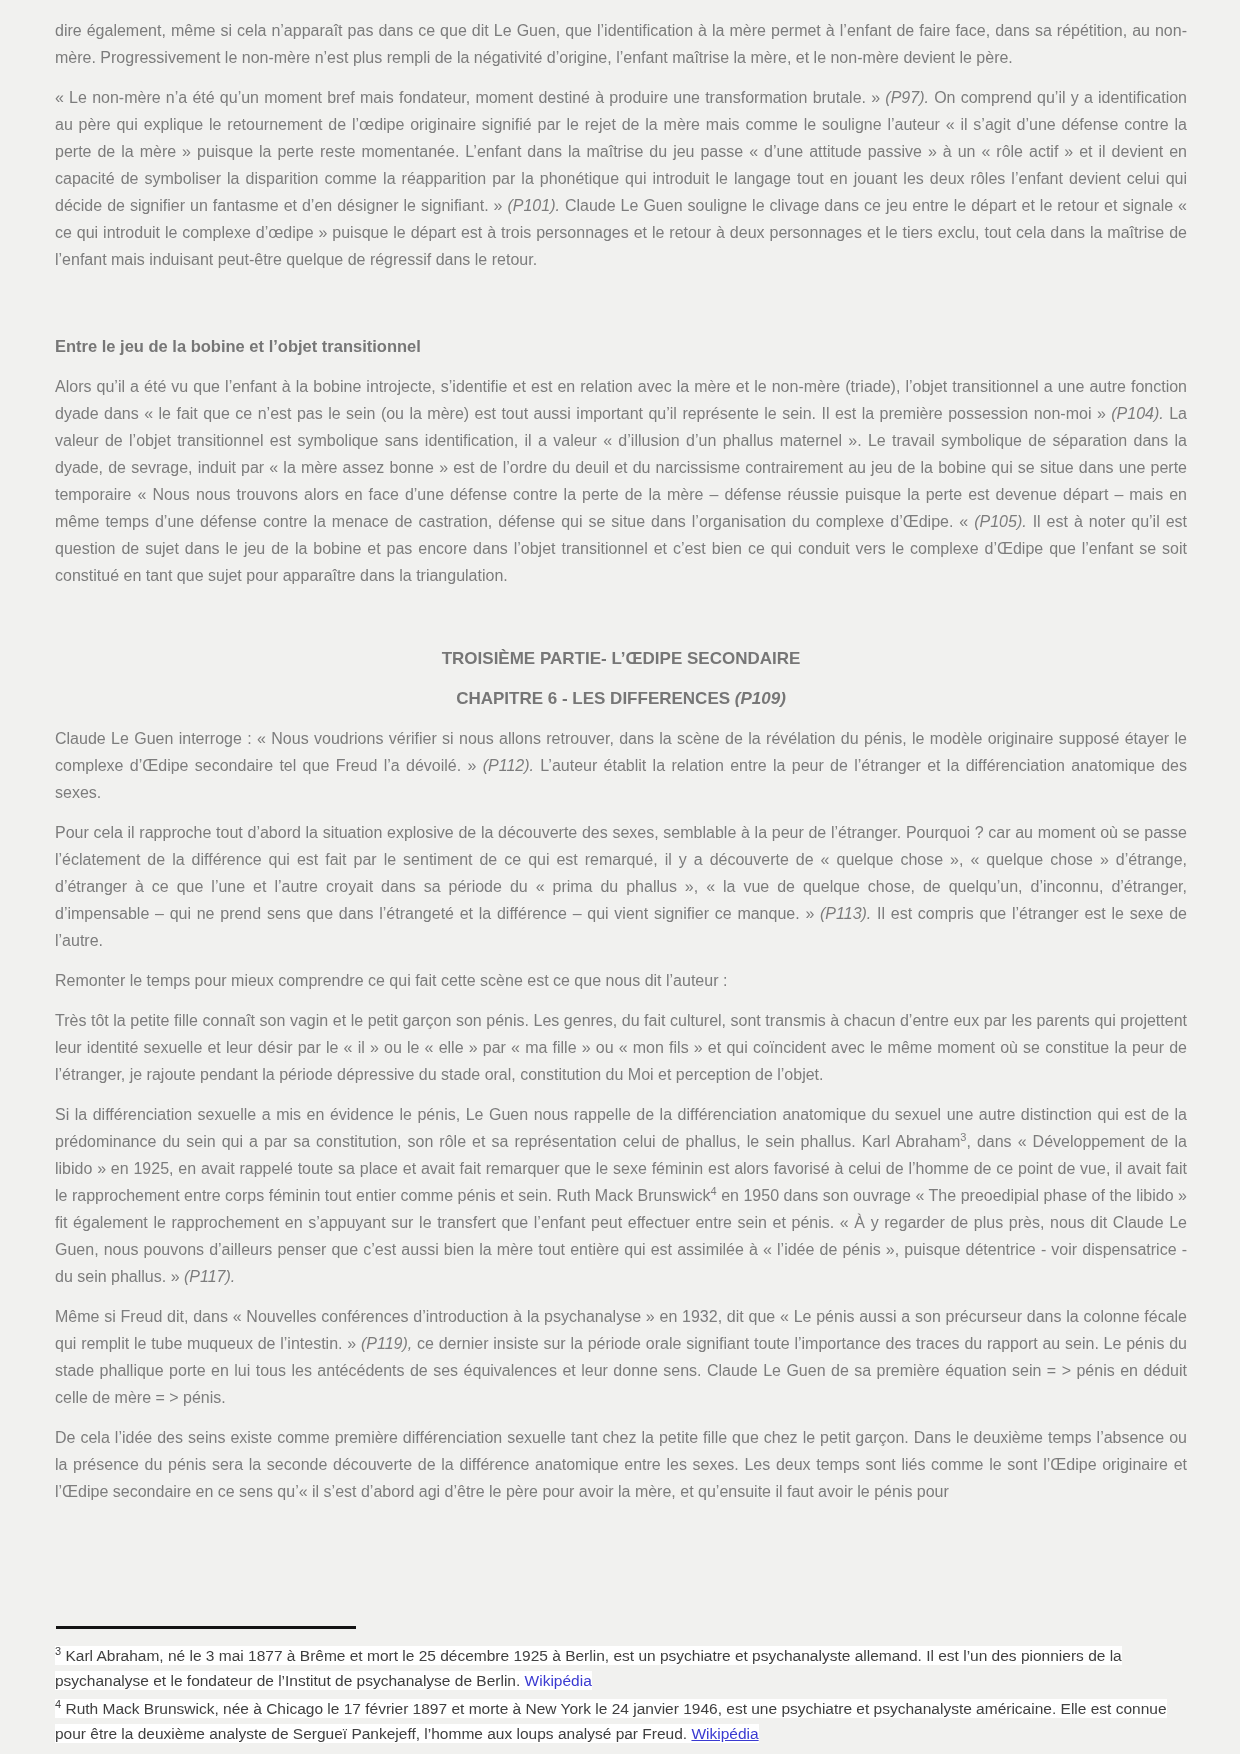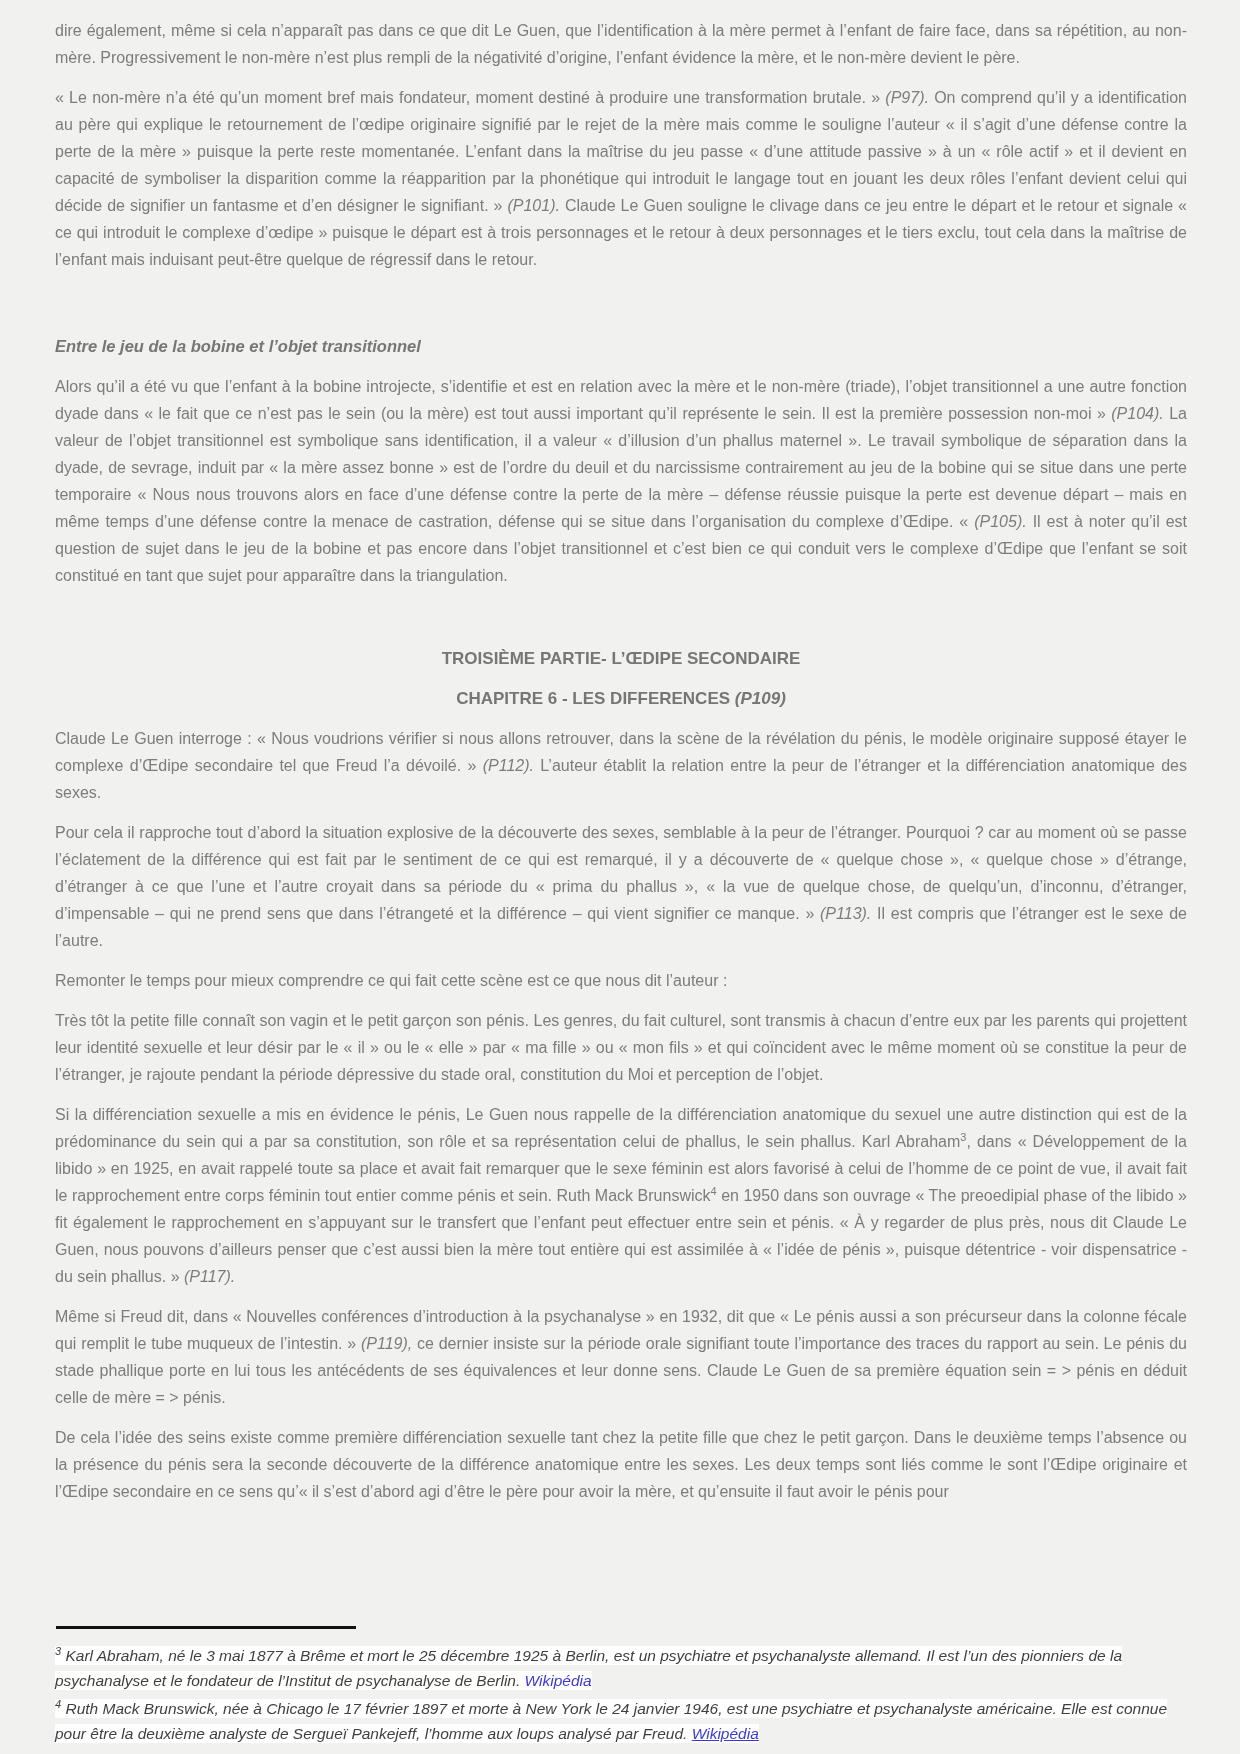--- a/index.html
+++ b/index.html
@@ -20,21 +20,20 @@
     top: 17px;
     width: 1132px;
     color: #7c7c7c;
     font-size: 16px;
     line-height: 27px;
     text-align: justify;
   }
   .block { margin: 0 0 13px 0; }
   p.p { margin: 0 0 13px 0; }
   .h-italic {
-    font-style: italic;
     font-weight: bold;
     font-size: 16.5px;
     color: #767676;
     margin: 60px 0 13px 0;
     text-align: left;
   }
   .h-italic.small-gap { margin-top: 52px; }
   .h-caps {
     font-weight: bold;
     font-size: 17px;
@@ -58,36 +57,35 @@
   }
   .fn-sep {
     width: 300px;
     border-top: 3px solid #141414;
     margin: 0 0 14px 1px;
   }
   p.footnote {
     margin: 0 0 3px 0;
     font-size: 15.5px;
     line-height: 25px;
-    font-style: italic;
     color: #3f3f3f;
     text-align: left;
   }
   .fn-highlight {
     background: #ffffff;
     padding: 1px 0;
   }
   a.link { text-decoration: none; cursor: pointer; }
   a.link.underline { text-decoration: underline; }
 </style>
 </head>
 <body style="background: rgb(241, 241, 239);">
 
 <div class="content" style="color: rgb(124, 124, 124);">
-    <p class="block p"><span>dire également, même si cela n’apparaît pas dans ce que dit Le Guen, que l’identification à la mère permet à l’enfant de faire face, dans sa répétition, au non-mère. Progressivement le non-mère n’est plus rempli de la négativité d’origine, l’enfant évidence la mère, et le non-mère devient le père.</span></p>
+    <p class="block p"><span>dire également, même si cela n’apparaît pas dans ce que dit Le Guen, que l’identification à la mère permet à l’enfant de faire face, dans sa répétition, au non-mère. Progressivement le non-mère n’est plus rempli de la négativité d’origine, l’enfant maîtrise la mère, et le non-mère devient le père.</span></p>
     <p class="block p"><span>« Le non-mère n’a été qu’un moment bref mais fondateur, moment destiné à produire une transformation brutale. » </span><span class="it">(P97).</span><span> On comprend qu’il y a identification au père qui explique le retournement de l’œdipe originaire signifié par le rejet de la mère mais comme le souligne l’auteur « il s’agit d’une défense contre la perte de la mère » puisque la perte reste momentanée. L’enfant dans la maîtrise du jeu passe « d’une attitude passive » à un « rôle actif » et il devient en capacité de symboliser la disparition comme la réapparition par la phonétique qui introduit le langage tout en jouant les deux rôles l’enfant devient celui qui décide de signifier un fantasme et d’en désigner le signifiant. » </span><span class="it">(P101).</span><span> Claude Le Guen souligne le clivage dans ce jeu entre le départ et le retour et signale « ce qui introduit le complexe d’œdipe » puisque le départ est à trois personnages et le retour à deux personnages et le tiers exclu, tout cela dans la maîtrise de l’enfant mais induisant peut-être quelque de régressif dans le retour.</span></p>
     <h2 class="block h-italic" style="color: rgb(118, 118, 118);"><span>Entre le jeu de la bobine et l’objet transitionnel</span></h2>
     <p class="block p"><span>Alors qu’il a été vu que l’enfant à la bobine introjecte, s’identifie et est en relation avec la mère et le non-mère (triade), l’objet transitionnel a une autre fonction dyade dans « le fait que ce n’est pas le sein (ou la mère) est tout aussi important qu’il représente le sein. Il est la première possession non-moi » </span><span class="it">(P104).</span><span> La valeur de l’objet transitionnel est symbolique sans identification, il a valeur « d’illusion d’un phallus maternel ». Le travail symbolique de séparation dans la dyade, de sevrage, induit par « la mère assez bonne » est de l’ordre du deuil et du narcissisme contrairement au jeu de la bobine qui se situe dans une perte temporaire « Nous nous trouvons alors en face d’une défense contre la perte de la mère – défense réussie puisque la perte est devenue départ – mais en même temps d’une défense contre la menace de castration, défense qui se situe dans l’organisation du complexe d’Œdipe. « </span><span class="it">(P105).</span><span> Il est à noter qu’il est question de sujet dans le jeu de la bobine et pas encore dans l’objet transitionnel et c’est bien ce qui conduit vers le complexe d’Œdipe que l’enfant se soit constitué en tant que sujet pour apparaître dans la triangulation.</span></p>
     <h2 class="block h-caps" style="color: rgb(118, 118, 118);"><span>TROISIÈME PARTIE- L’ŒDIPE SECONDAIRE</span></h2>
     <h2 class="block h-caps" style="color: rgb(118, 118, 118);"><span>CHAPITRE 6 - LES DIFFERENCES </span><span class="bi">(P109)</span></h2>
     <p class="block p"><span>Claude Le Guen interroge : « Nous voudrions vérifier si nous allons retrouver, dans la scène de la révélation du pénis, le modèle originaire supposé étayer le complexe d’Œdipe secondaire tel que Freud l’a dévoilé. » </span><span class="it">(P112).</span><span> L’auteur établit la relation entre la peur de l’étranger et la différenciation anatomique des sexes.</span></p>
     <p class="block p"><span>Pour cela il rapproche tout d’abord la situation explosive de la découverte des sexes, semblable à la peur de l’étranger. Pourquoi ? car au moment où se passe l’éclatement de la différence qui est fait par le sentiment de ce qui est remarqué, il y a découverte de « quelque chose », « quelque chose » d’étrange, d’étranger à ce que l’une et l’autre croyait dans sa période du « prima du phallus », « la vue de quelque chose, de quelqu’un, d’inconnu, d’étranger, d’impensable – qui ne prend sens que dans l’étrangeté et la différence – qui vient signifier ce manque. » </span><span class="it">(P113).</span><span> Il est compris que l’étranger est le sexe de l’autre.</span></p>
     <p class="block p"><span>Remonter le temps pour mieux comprendre ce qui fait cette scène est ce que nous dit l’auteur :</span></p>
     <p class="block p"><span>Très tôt la petite fille connaît son vagin et le petit garçon son pénis. Les genres, du fait culturel, sont transmis à chacun d’entre eux par les parents qui projettent leur identité sexuelle et leur désir par le « il » ou le « elle » par « ma fille » ou « mon fils » et qui coïncident avec le même moment où se constitue la peur de l’étranger, je rajoute pendant la période dépressive du stade oral, constitution du Moi et perception de l’objet.</span></p>
     <p class="block p"><span>Si la différenciation sexuelle a mis en évidence le pénis, Le Guen nous rappelle de la différenciation anatomique du sexuel une autre distinction qui est de la prédominance du sein qui a par sa constitution, son rôle et sa représentation celui de phallus, le sein phallus. Karl Abraham</span><sup class="s">3</sup><span>, dans « Développement de la libido » en 1925, en avait rappelé toute sa place et avait fait remarquer que le sexe féminin est alors favorisé à celui de l’homme de ce point de vue, il avait fait le rapprochement entre corps féminin tout entier comme pénis et sein. Ruth Mack Brunswick</span><sup class="s">4</sup><span> en 1950 dans son ouvrage « The preoedipial phase of the libido » fit également le rapprochement en s’appuyant sur le transfert que l’enfant peut effectuer entre sein et pénis. « À y regarder de plus près, nous dit Claude Le Guen, nous pouvons d’ailleurs penser que c’est aussi bien la mère tout entière qui est assimilée à « l’idée de pénis », puisque détentrice - voir dispensatrice - du sein phallus. » </span><span class="it">(P117).</span></p>

